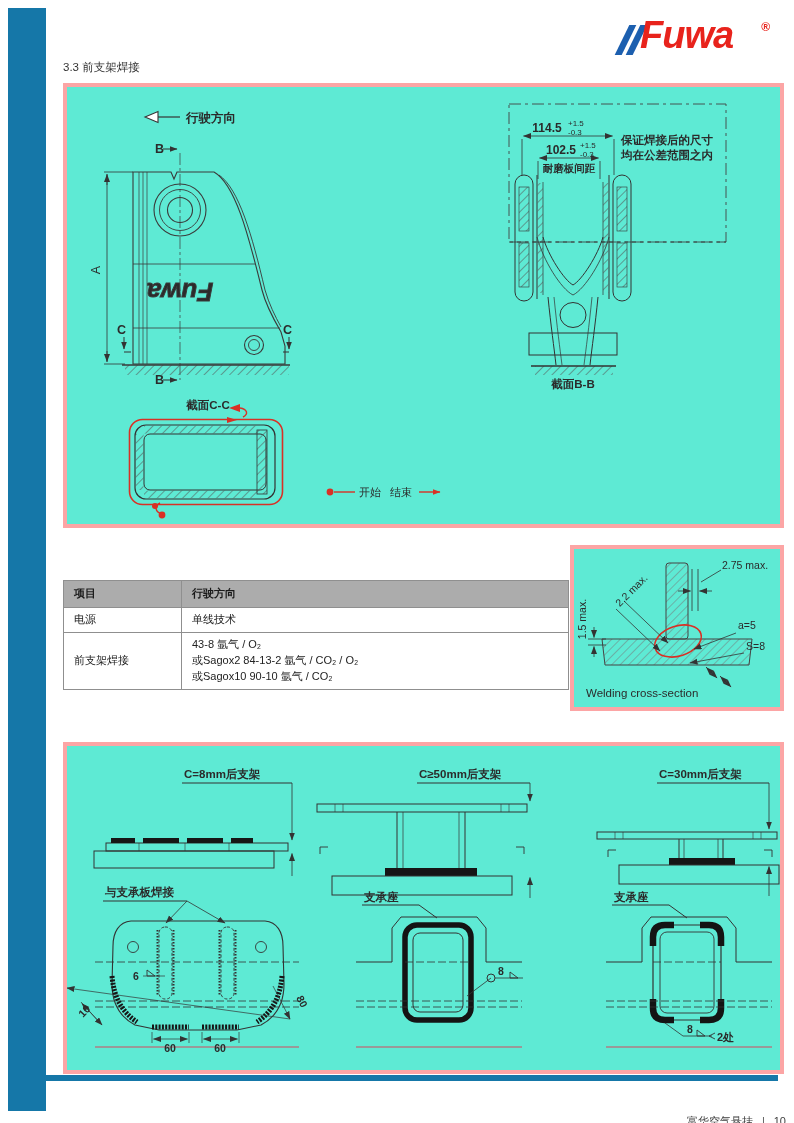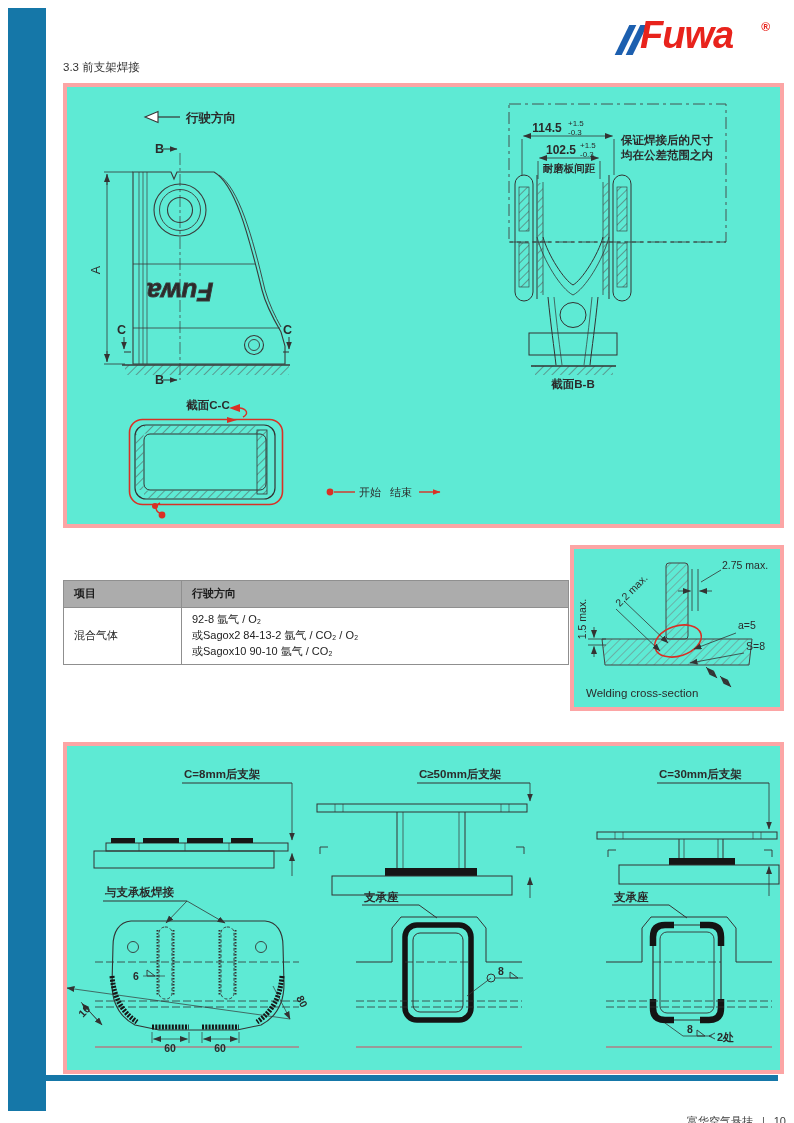--- a/index.html
+++ b/index.html
@@ -203,23 +203,29 @@
       <col>
     </colgroup>
   <thead>
     <tr>
       <th>项目</th>
       <th>行驶方向</th>
     </tr>
   </thead>
   <tbody>
     <tr>
-      <td>混合气体</td>
+      <td>电源</td>
       <td>
-        <div>92-8 氩气 / O₂</div>
+          <div>单线技术</div>
+        </td>
+    </tr>
+    <tr>
+      <td>前支架焊接</td>
+      <td>
+        <div>43-8 氩气 / O₂</div>
         <div>或Sagox2 84-13-2 氩气 / CO₂ / O₂</div>
         <div>或Sagox10 90-10 氩气 / CO₂</div>
       </td>
     </tr>
   </tbody>
 </table>
 
 <div class="draw-box weld-box">
 <svg width="204" height="156" viewBox="0 0 204 156">
   <defs>

